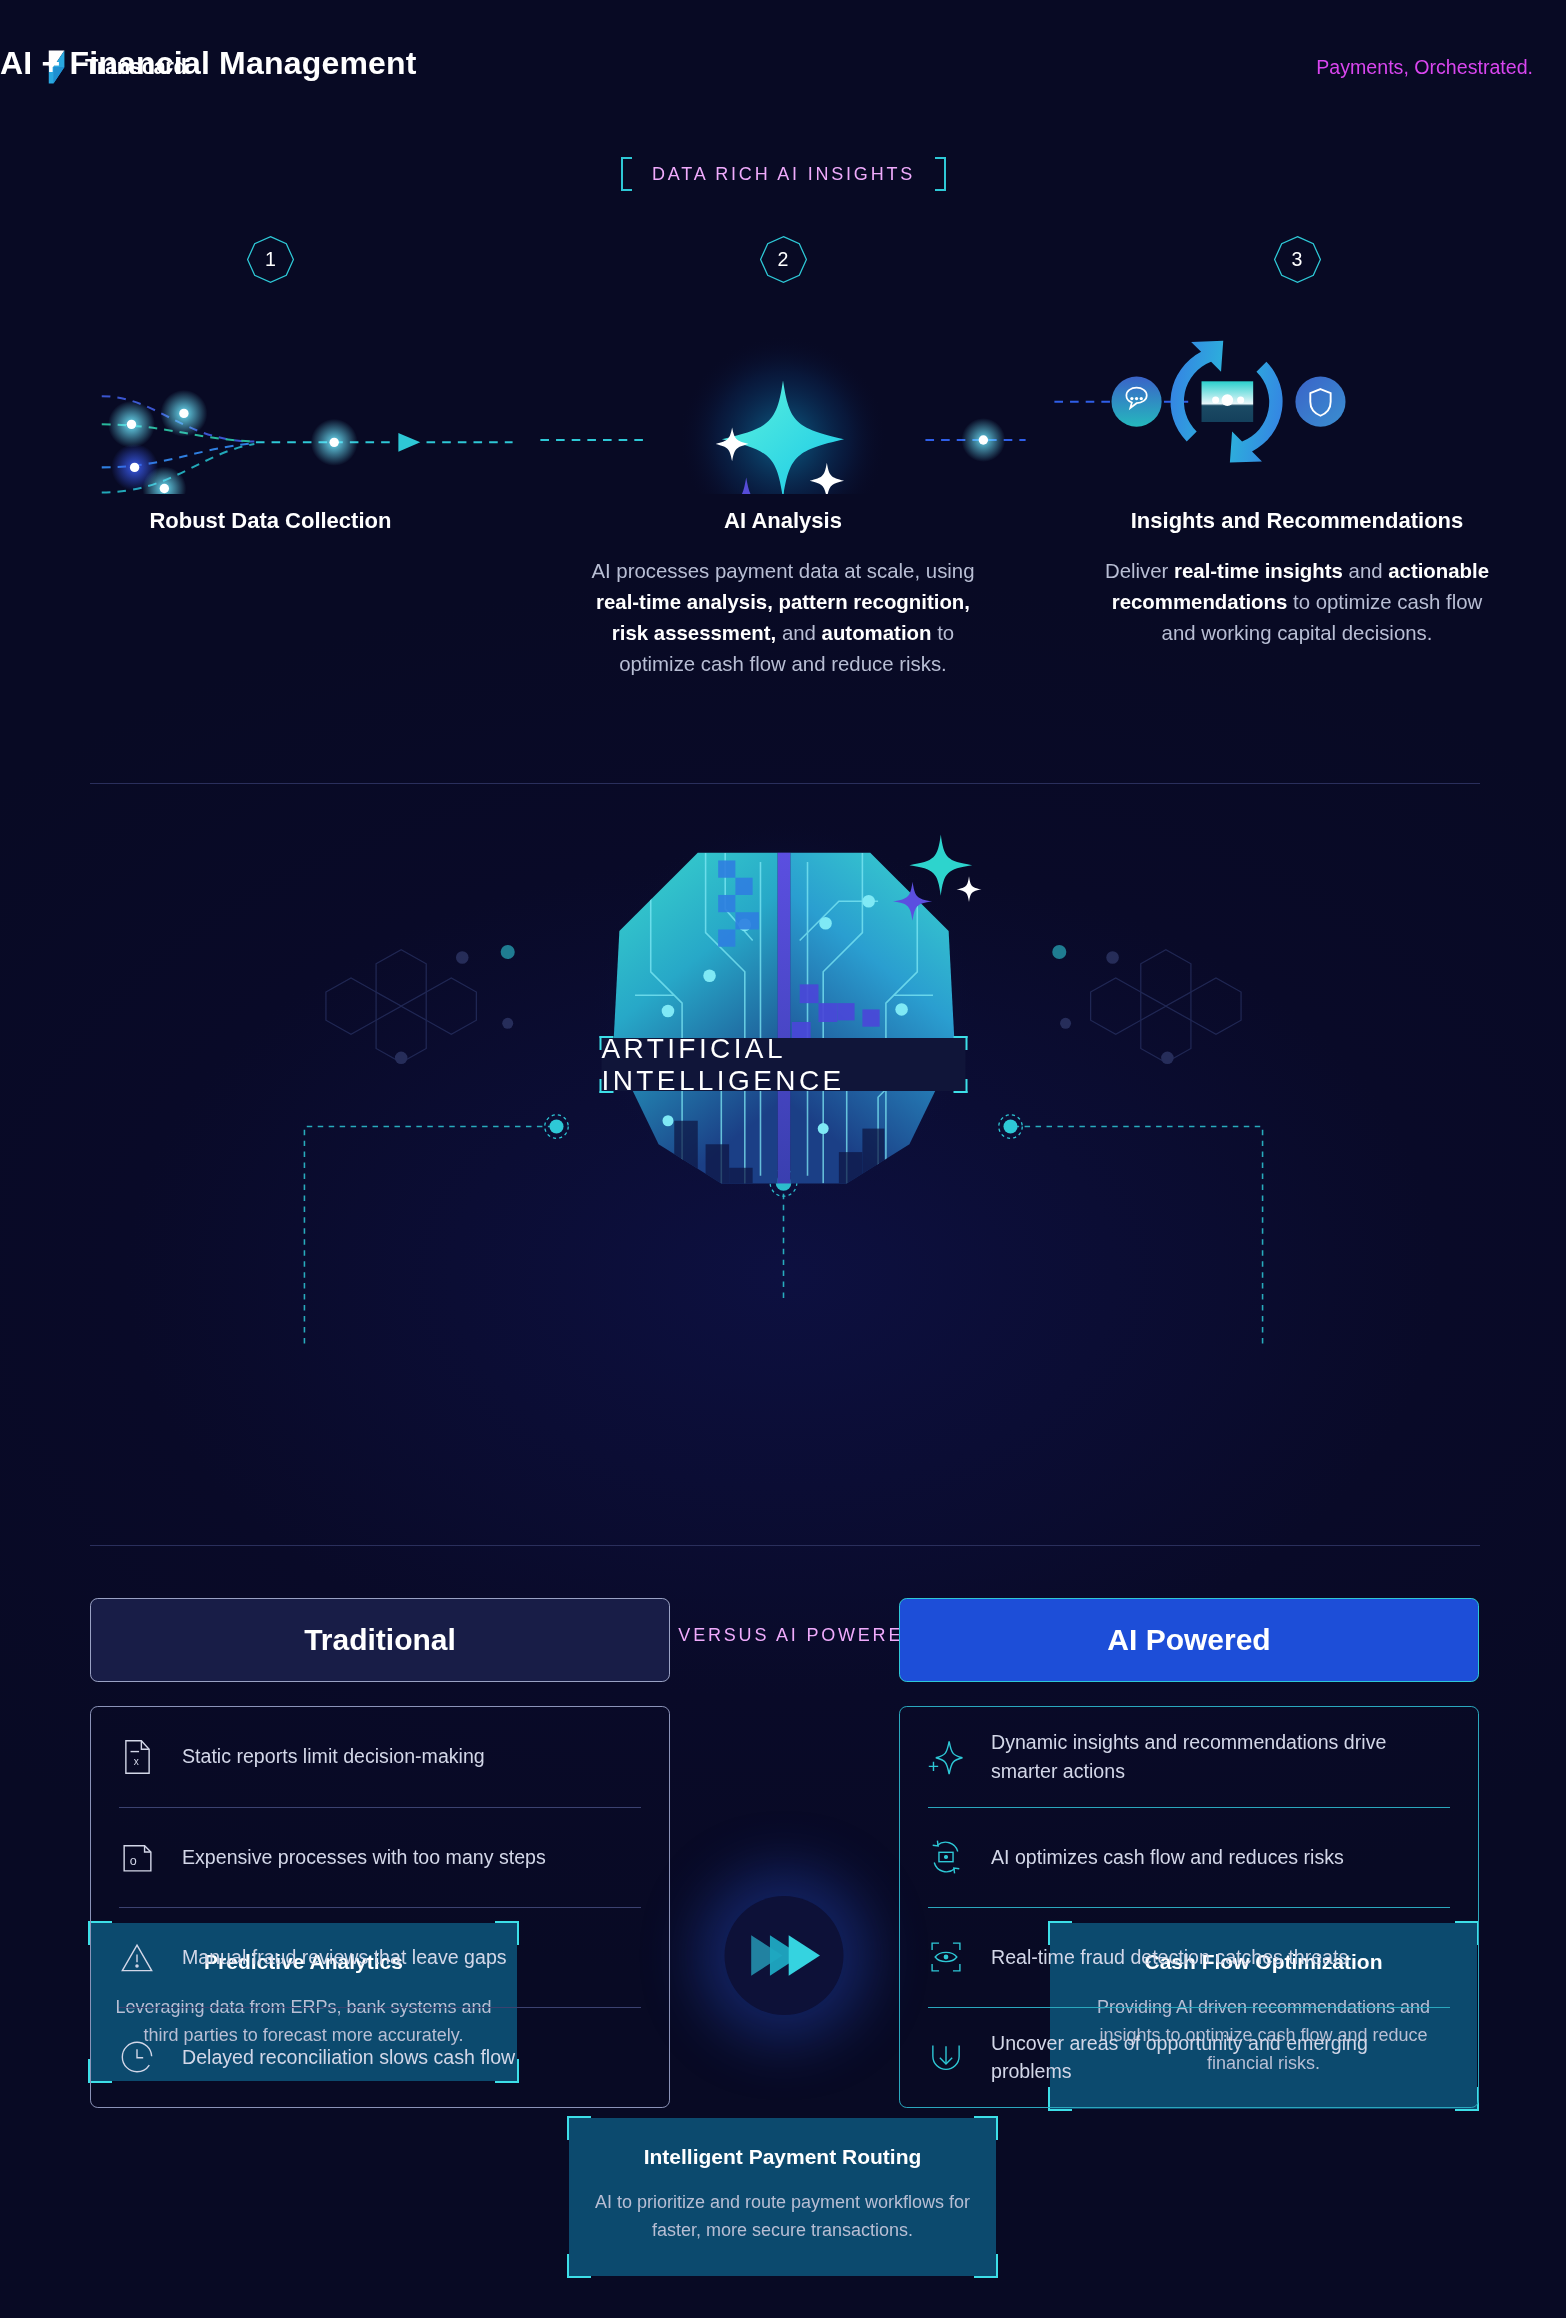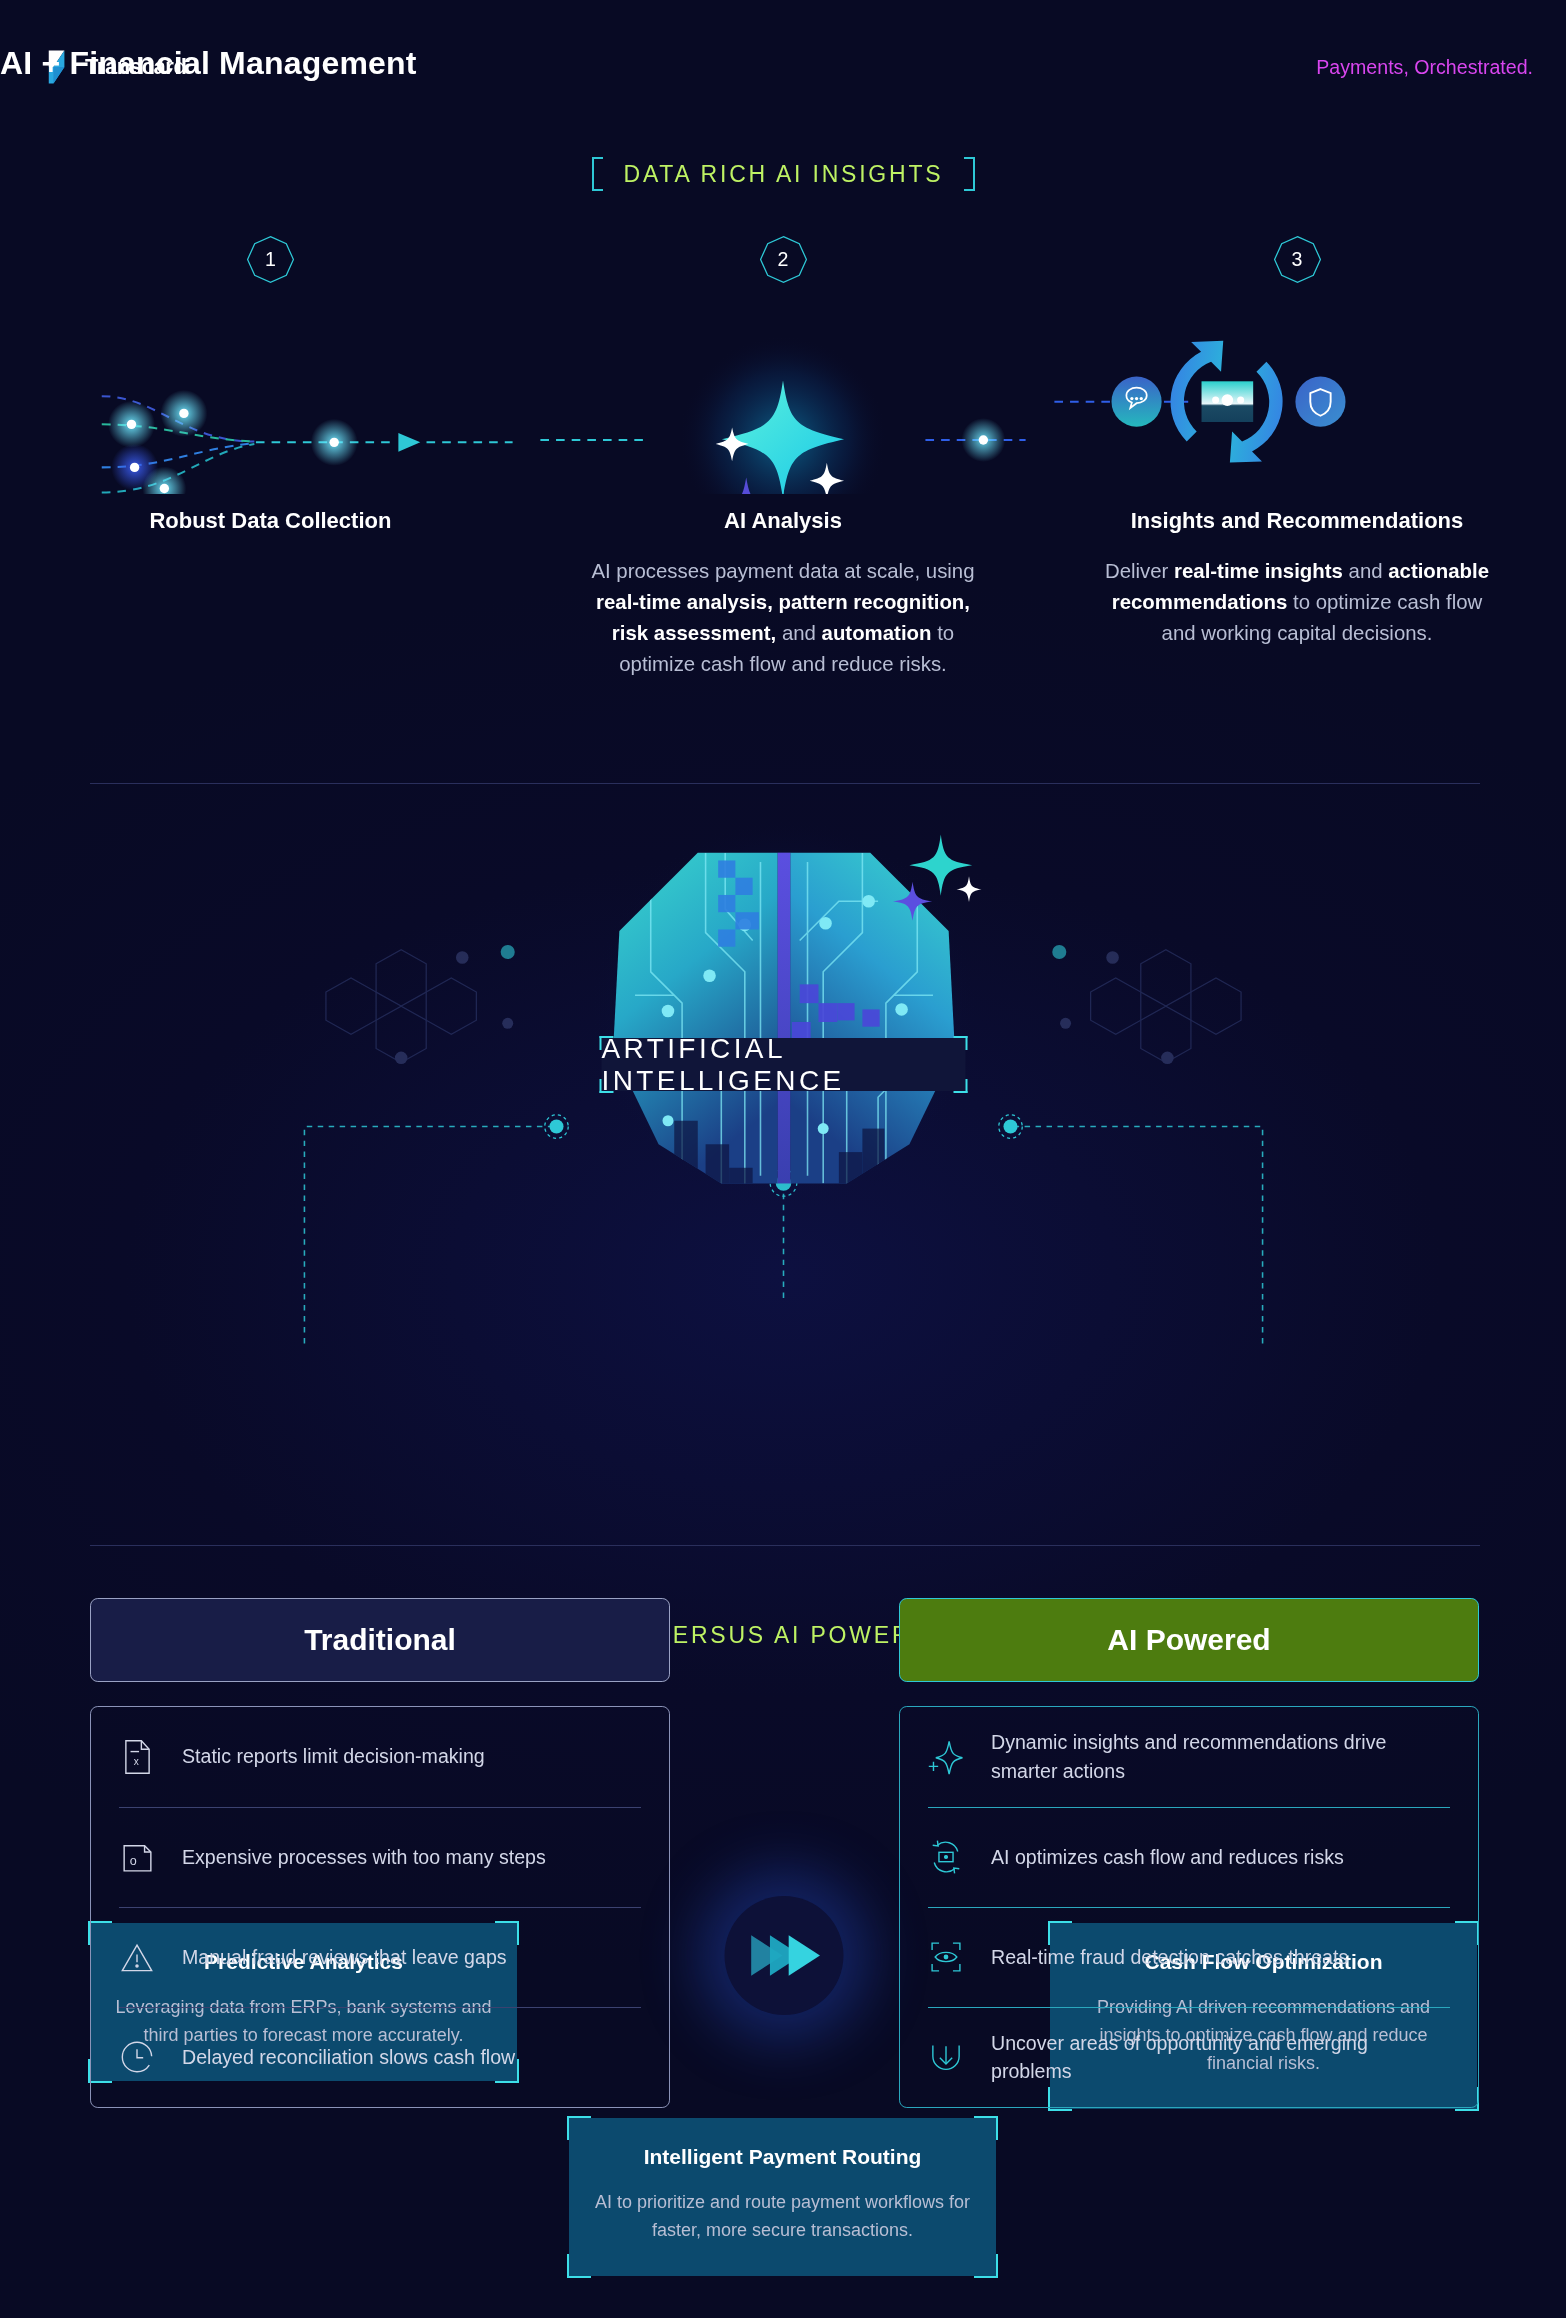--- a/index.html
+++ b/index.html
@@ -34,21 +34,21 @@
     position: absolute; right: 34px; top: 56px;
     color: #d946ef; font-size: 19.6px; font-weight: 400;
   }
 
   
   .section-label {
     position: absolute; width: 1567px; left: 0; text-align: center;
     display: flex; align-items: center; justify-content: center; gap: 20.4px;
   }
   .section-label .txt {
-    color: #bef264; font-size: 23px; font-weight: 500;
+    color: #f0abfc; font-size: 18px; font-weight: 500;
     letter-spacing: 2.8px;
   }
   .brk {
     display: inline-block; width: 11px; height: 34px;
     border-top: 2.3px solid #2ec8d6; border-bottom: 2.3px solid #2ec8d6;
   }
   .brk.l { border-left: 2.3px solid #2ec8d6; }
   .brk.r { border-right: 2.3px solid #2ec8d6; }
 
   
@@ -128,21 +128,21 @@
   .compare { position: absolute; top: 1598px; left: 0; width: 1567px; height: 689px; }
   .col { position: absolute; width: 580px; }
   .col-left { left: 90px; border-radius: 6px; }
   .col-right { left: 899px; }
   .col-head {
     height: 84px; border-radius: 7.8px;
     display: flex; align-items: center; justify-content: center;
   }
   .col-head span { color: #ffffff; font-size: 30px; font-weight: 700; }
   .col-head.trad { background: #181d47; border: 0.8px solid #9aa2c4; }
-  .col-head.ai   { background: #4d7c0f; border: 0.8px solid #2ec8d6; }
+  .col-head.ai   { background: #1d4ed8; border: 0.8px solid #2ec8d6; }
   .col-body {
     margin-top: 23.5px; border-radius: 7.8px; padding: 0 28px;
   }
   .col-body.trad { border: 0.8px solid #8b93b8; }
   .col-body.ai   { border: 0.8px solid #2aa7bd; }
   .citem {
     display: flex; align-items: center; gap: 27px; min-height: 100px;
   }
   .citem + .citem { border-top: 0.8px solid #3b4270; }
   .col-body.ai .citem + .citem { border-top: 0.8px solid #2aa7bd; }

